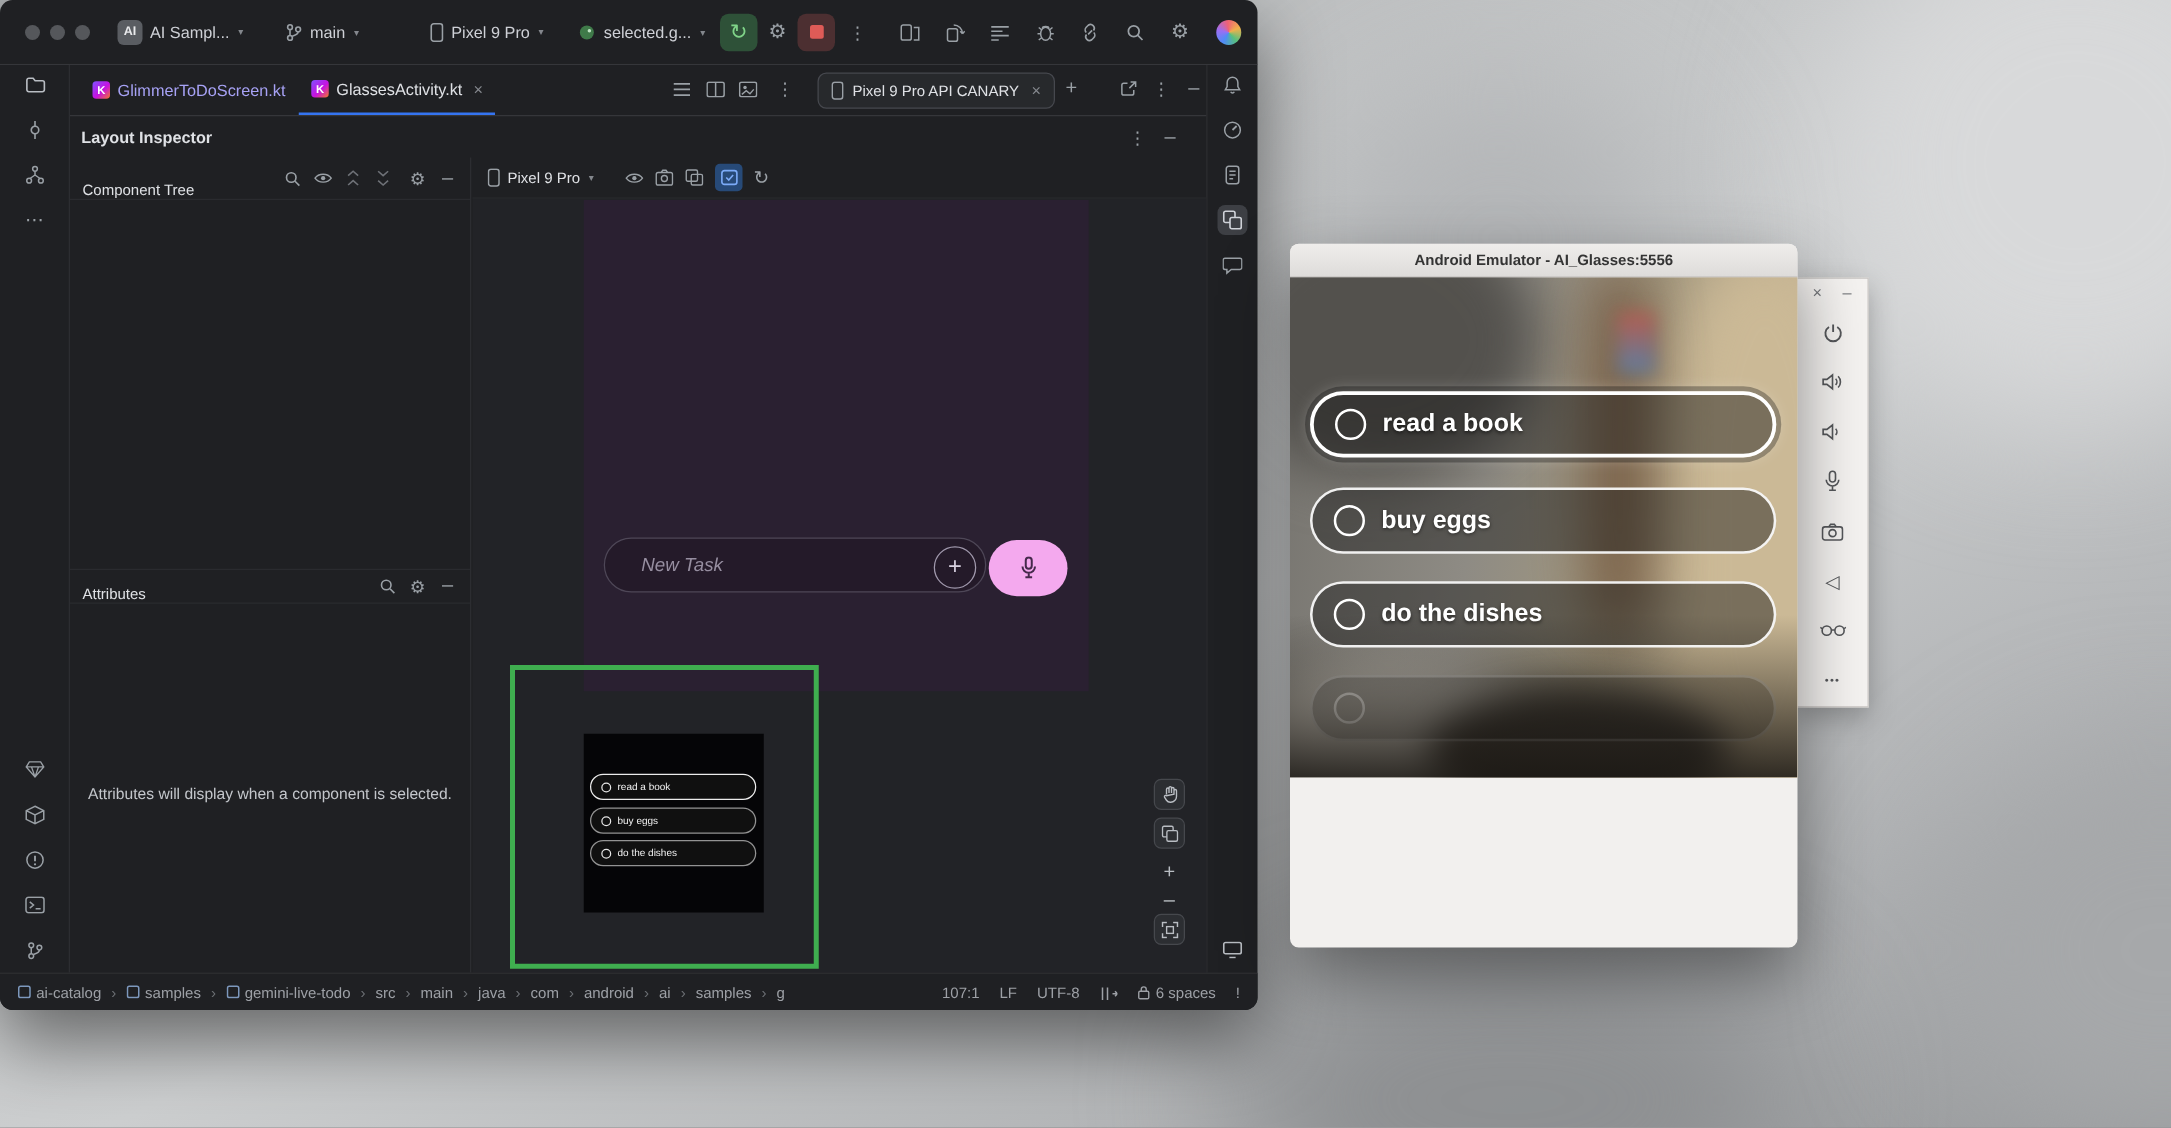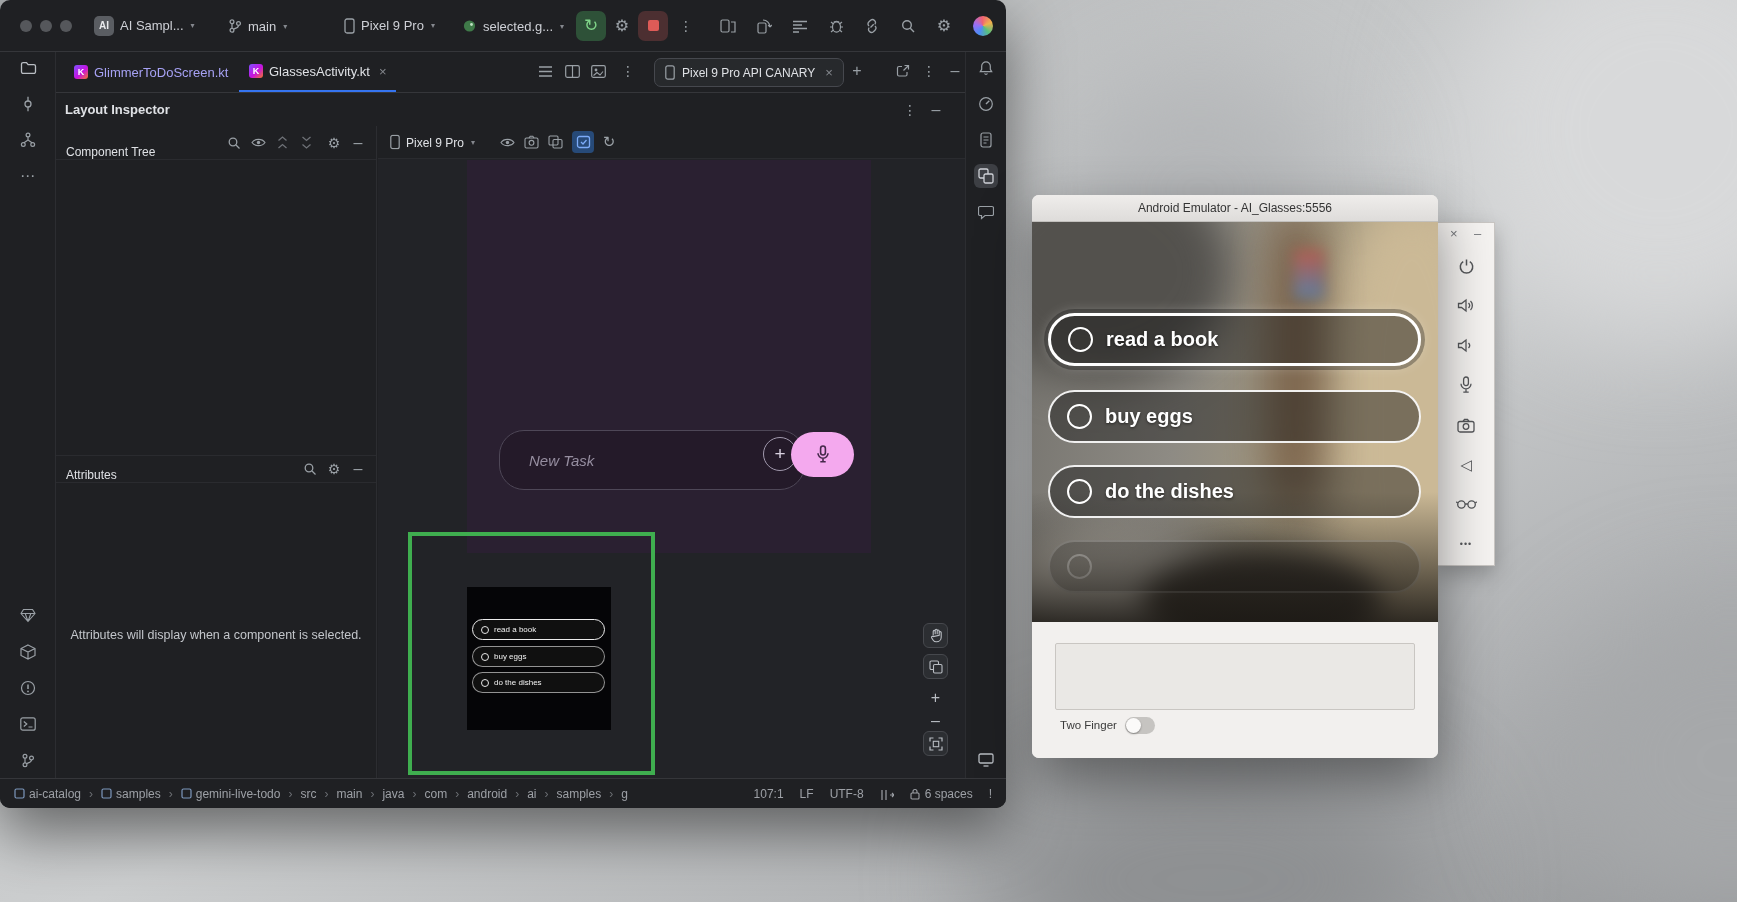--- a/index.html
+++ b/index.html
@@ -67,21 +67,21 @@
   .empty-txt{position:absolute;left:0;right:0;text-align:center;color:#81848a;font-size:12.5px}
 
   .rpane{position:absolute;left:378px;top:126px;right:41px;bottom:30px}
   .rp-hdr{position:absolute;left:0;right:0;top:0;height:33px;border-bottom:1px solid #2a2b2f}
   .rp-dev{position:absolute;left:12px;top:50%;transform:translateY(-50%);display:flex;align-items:center;gap:6px;font-size:12px;color:#dfe1e5}
   .rp-ic{position:absolute;top:50%;transform:translateY(-50%);width:22px;height:22px;display:flex;align-items:center;justify-content:center;border-radius:4px}
   .rp-ic.toggled{background:#274a78}
   .canvas{position:absolute;left:0;right:0;top:33px;bottom:0;background:#222327;overflow:hidden}
 
   .phone-shot{position:absolute;left:89px;top:1px;width:404px;height:393px;background:#2a2031}
-  .newtask-pill{position:absolute;left:32px;top:270px;width:306px;height:60px;border-radius:25px;
+  .newtask-pill{position:absolute;left:16px;top:270px;width:306px;height:44px;border-radius:25px;
                 background:#241a29;border:1px solid #4e4757}
   .newtask-ph{position:absolute;left:29px;top:50%;transform:translateY(-50%);font-style:italic;font-size:15px;color:#968ea0}
   .addtask-circle{position:absolute;right:7px;top:6px;width:34px;height:34px;border-radius:50%;
                   border:1.5px solid #a199ad;display:flex;align-items:center;justify-content:center;color:#d8d1e0;font-size:19px}
   .mic-pill{position:absolute;left:324px;top:272px;width:63px;height:45px;border-radius:23px;background:#f4a9ee;
             display:flex;align-items:center;justify-content:center}
   .launch-btn{position:absolute;left:16px;top:349px;width:372px;height:36px;border-radius:18px;background:#d5f62a;
               color:#3a4708;font-size:13px;font-weight:600;display:flex;align-items:center;justify-content:center}
 
   .glasses-mini{position:absolute;left:89px;top:428px;width:144px;height:143px;background:#050507}
@@ -110,21 +110,21 @@
 
   
   .emu-toolbar{position:absolute;left:1437px;top:222px;width:58px;height:344px;background:#f5f3f1;
                border:1px solid #c8c5c2;box-shadow:0 8px 22px rgba(0,0,0,.25);z-index:3}
   .emu-wbtn{position:absolute;top:3px;font-size:13px;color:#74767a}
   .emu-ic{position:absolute;left:50%;transform:translateX(-50%);width:24px;height:22px;display:flex;
           align-items:center;justify-content:center;color:#55575a}
   .emulator{position:absolute;left:1032px;top:195px;width:406px;height:563px;border-radius:7px;overflow:hidden;
             box-shadow:0 22px 55px rgba(0,0,0,.45);z-index:4;background:#f2f0ee}
   .emu-title{height:27px;background:linear-gradient(#efedeb,#dedcda);border-bottom:1px solid #c2c0bd;
-             display:flex;align-items:center;justify-content:center;font-size:12px;font-weight:400;color:#343434}
+             display:flex;align-items:center;justify-content:center;font-size:12px;font-weight:700;color:#343434}
   .emu-screen{position:absolute;left:0;top:27px;width:406px;height:400px;overflow:hidden;
      background:linear-gradient(100deg,#75736e 0%,#8e8b84 38%,#a1977f 62%,#c2b192 88%,#c8b795 100%)}
   .camblob{position:absolute;filter:blur(22px)}
   .cam-shade{position:absolute;left:0;bottom:0;width:100%;height:130px;
              background:linear-gradient(rgba(30,27,22,0),rgba(26,23,19,.88));z-index:2}
   .todo-pill{position:absolute;left:16px;width:373px;height:53px;border-radius:27px;background:rgba(22,22,22,.45);
              display:flex;align-items:center;z-index:3}
   .todo-pill.t1{top:91px;border:3px solid #ffffff;box-shadow:0 0 0 4px rgba(0,0,0,.30),0 0 14px rgba(255,255,255,.35)}
   .todo-pill.t2{top:168px;border:2px solid rgba(255,255,255,.92)}
   .todo-pill.t3{top:243px;border:2px solid rgba(255,255,255,.92)}
@@ -676,20 +676,13 @@
     </div>
     <div class="todo-pill t3">
       <span class="todo-circle"></span>
       <span class="todo-lbl">do the dishes</span>
     </div>
     <div class="todo-pill t4">
       <span class="todo-circle"></span>
     </div>
   </div>
 
-  <div class="emu-bottom">
-    <div class="emu-input"></div>
-    <span class="twofinger">Two Finger</span>
-    <div class="toggle">
-      <div class="knob"></div>
-    </div>
-  </div>
 </div>
 
 </body></html>

